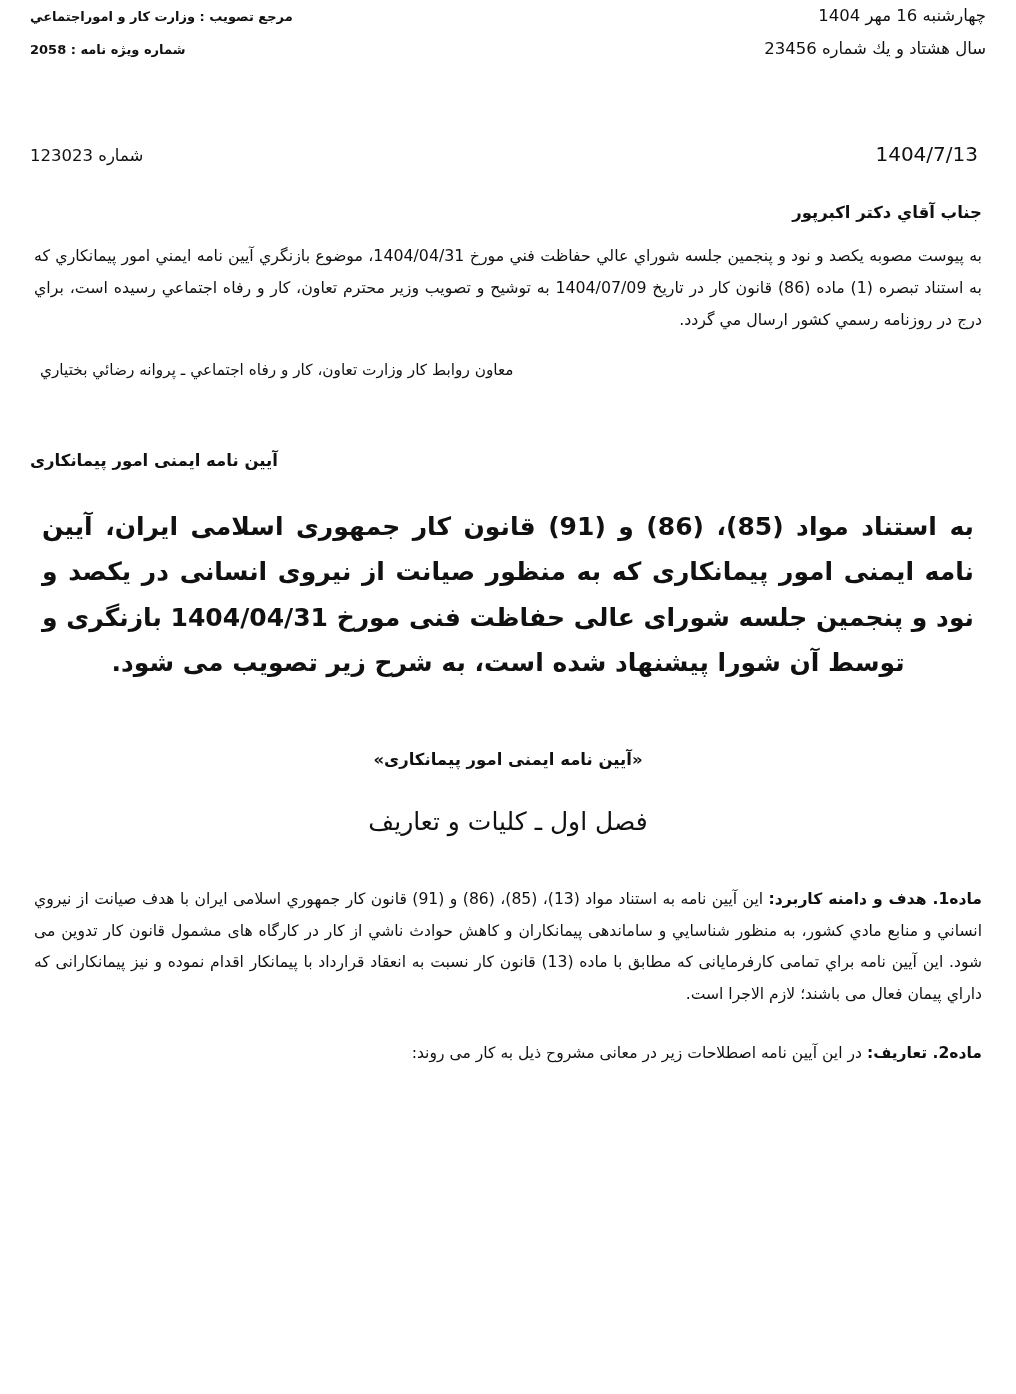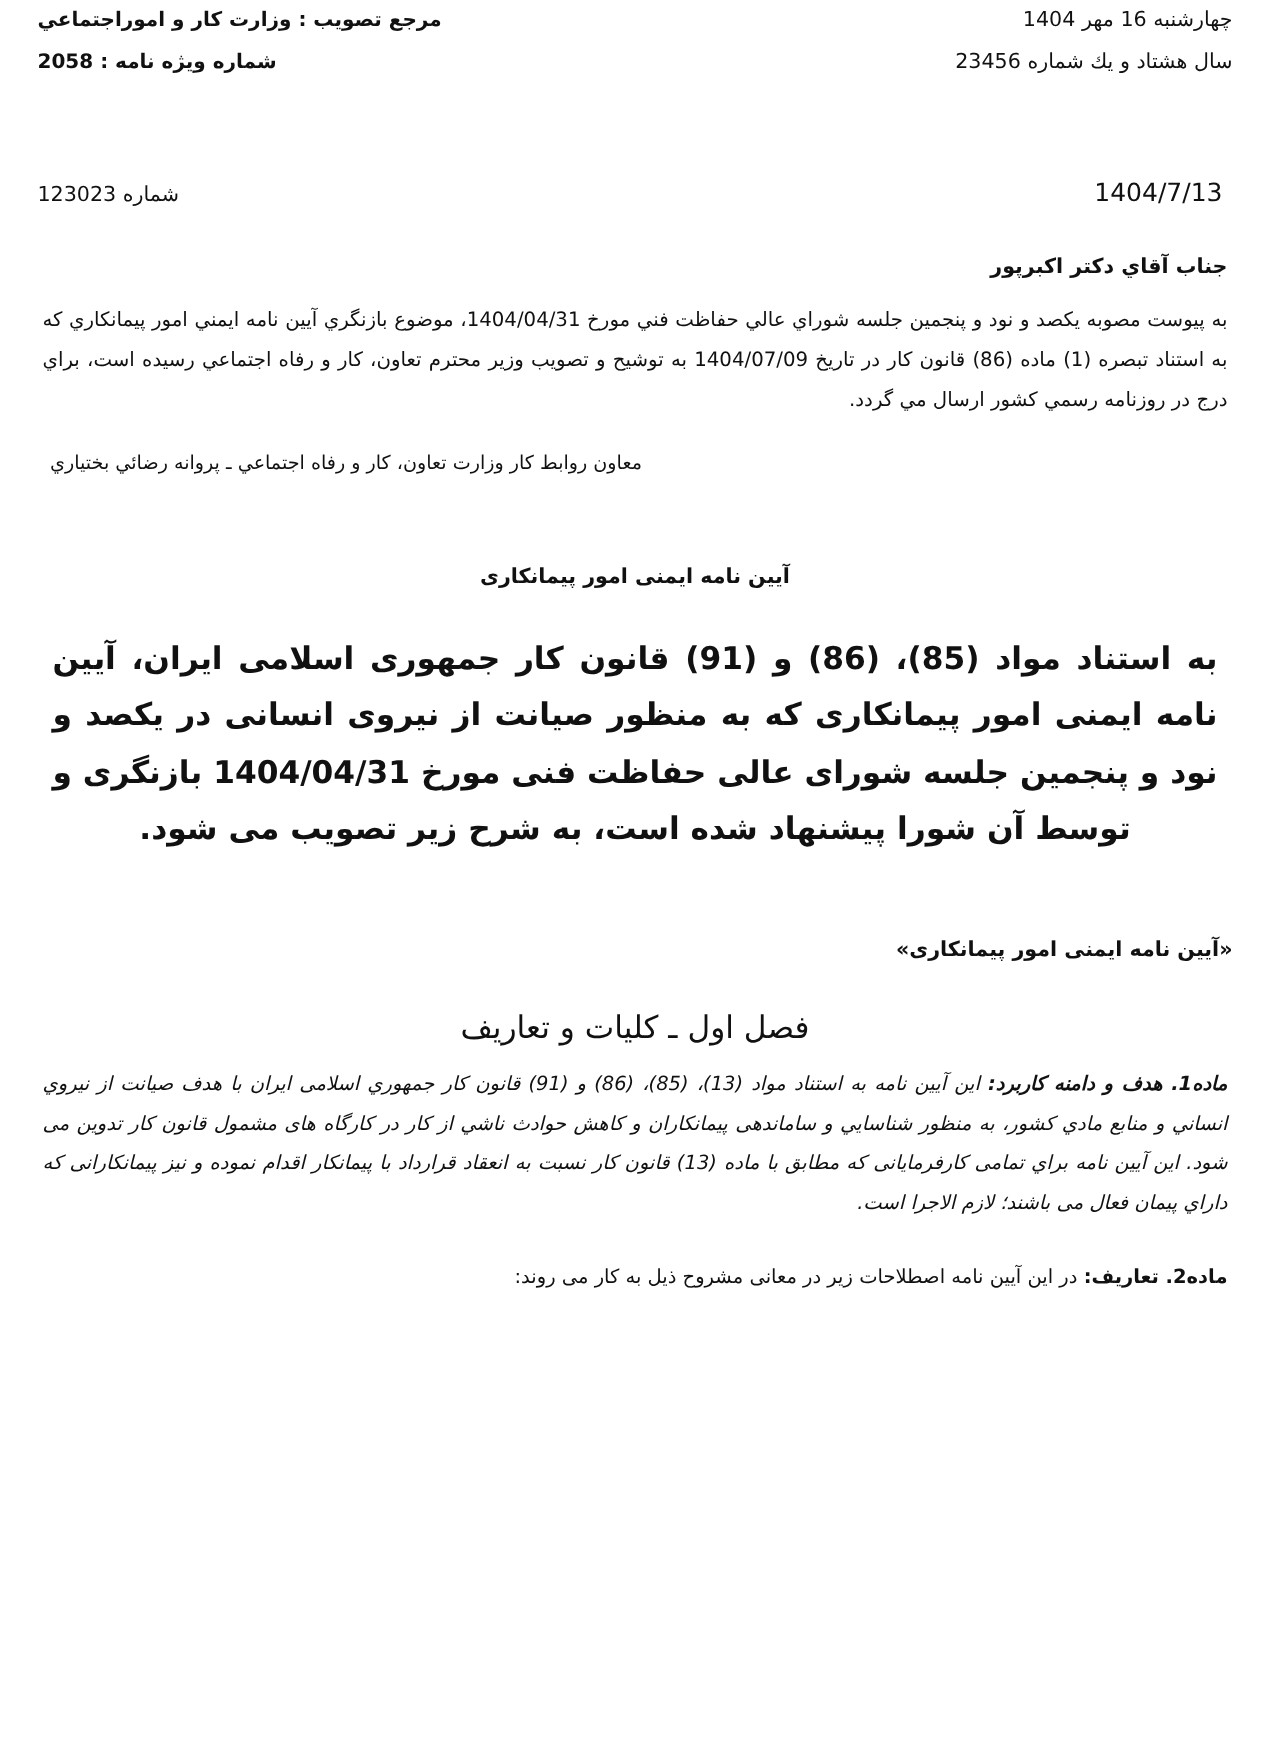--- a/index.html
+++ b/index.html
@@ -34,21 +34,21 @@
     flex-direction: row;
     justify-content: space-between;
     align-items: baseline;
     width: 100%;
   }
   .masthead-row + .masthead-row {
     margin-top: 14px;
   }
   .masthead-right {
     font-weight: bold;
-    font-size: 16px;
+    font-size: 13px;
     letter-spacing: -0.2px;
     white-space: nowrap;
     text-align: right;
     flex: 0 0 auto;
   }
   .masthead-left {
     font-size: 16.5px;
     white-space: nowrap;
     text-align: right;
     flex: 0 0 auto;
@@ -111,41 +111,41 @@
   .signature {
     margin-top: 22px;
     font-size: 15.3px;
     text-align: left;
     padding-left: 10px;
     line-height: 1.6;
   }
 
   
   .center-heading {
-    text-align: center;
+    text-align: left;
     font-weight: bold;
     font-size: 16.5px;
     margin-top: 68px;
   }
 
   
   .statement {
     margin-top: 34px;
     font-weight: bold;
     font-size: 25px;
     line-height: 1.82;
     text-align: justify;
     text-align-last: center;
     padding: 0 12px;
     letter-spacing: -0.1px;
   }
 
   
   .quoted-title {
-    text-align: right;
+    text-align: center;
     font-weight: bold;
     font-size: 16.5px;
     margin-top: 64px;
   }
 
   
   .chapter-heading {
     text-align: center;
     font-size: 25px;
     margin-top: 38px;
@@ -154,22 +154,21 @@
 
   
   .article {
     font-size: 15.6px;
     line-height: 2.03;
     text-align: justify;
     text-align-last: right;
     padding: 0 4px;
   }
   .article.first {
-    margin-top: 16px;
-    font-style: italic;
+    margin-top: 48px;
   }
   .article.second {
     margin-top: 28px;
     text-align: center;
     text-align-last: right;
   }
   .article .lead {
     font-weight: bold;
   }
 </style>

